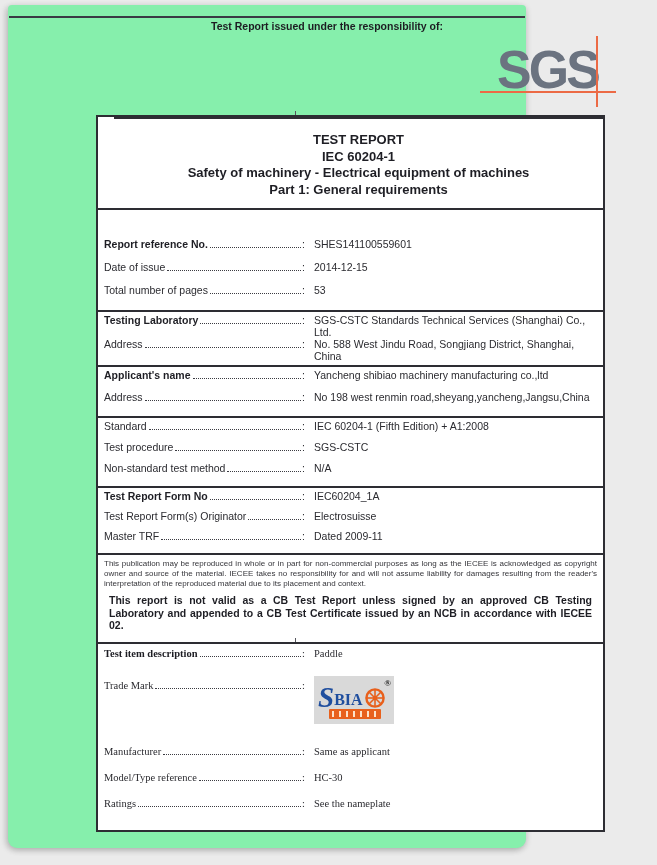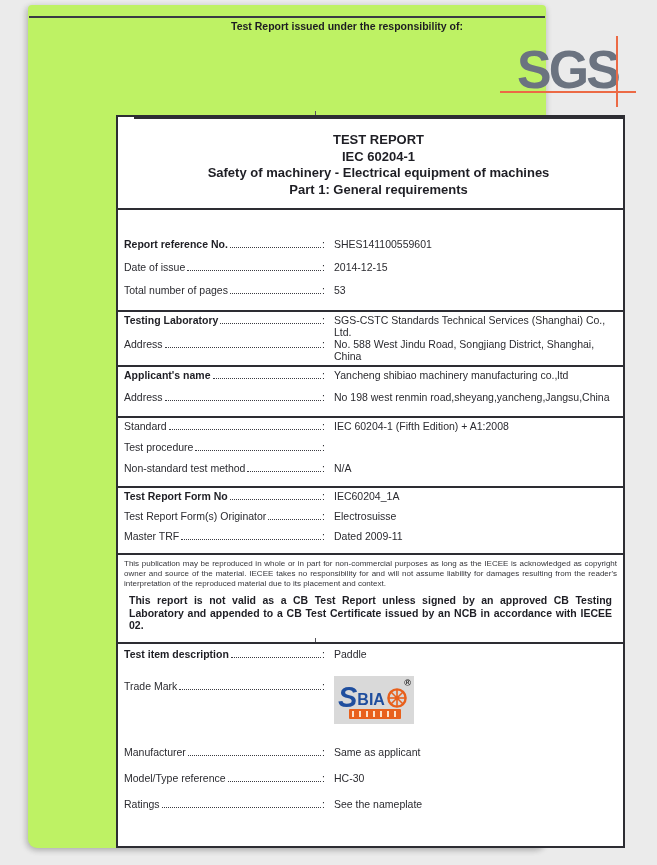--- a/index.html
+++ b/index.html
@@ -5,22 +5,22 @@
   html,body{margin:0;padding:0;}
   body{
     width:657px;height:865px;
     background:#ebebeb;
     font-family:"Liberation Sans","DejaVu Sans",sans-serif;
     color:#2b2b30;
     overflow:hidden;
     position:relative;
   }
   .page{
-    position:absolute;left:28px;top:5px;width:518px;height:843px;
-    background:#bef264;
+    position:absolute;left:8px;top:5px;width:518px;height:843px;
+    background:#86efac;
     border-radius:4px 4px 9px 9px;
     box-shadow:0 2px 6px rgba(0,0,0,.20), -3px 2px 6px rgba(0,0,0,.10);
   }
   .top-rule{
     position:absolute;left:1px;right:1px;top:11px;height:2px;
     background:#3a3a44;
   }
   .resp-line{
     position:absolute;top:15px;left:120px;right:0;
     text-align:center;font-weight:bold;font-size:10.5px;color:#1d1d22;
@@ -60,21 +60,21 @@
   .val{flex:1 1 auto;padding-left:9px;font-size:10.5px;color:#2b2b30;}
   .heading-row{font-weight:bold;font-size:10.5px;color:#1e1e24;min-height:21px;display:flex;align-items:center;padding:0 2px;}
 
   
   .copy-sec{padding:4px 6px 5px;}
   .copy-bold{font-size:10.5px;font-weight:bold;text-align:justify;line-height:12.5px;margin:0 0 1px;color:#1e1e24;}
   .copy-small{font-size:8px;text-align:justify;line-height:10px;margin:0 0 2px;color:#35353a;}
   .copy-norm{font-size:10.5px;text-align:justify;line-height:12.5px;margin:0 0 1px;color:#2b2b30;}
 
   
-  .ti-rows{padding:4px 4px 22px;}
+  .ti-rows{padding:4px 4px 6px;font-family:Liberation Serif, serif;}
   .row.tm{align-items:flex-start;min-height:70px;padding-top:2px;}
   .tm-box{
     margin-left:9px;width:80px;height:48px;background:#d9d9d9;
     position:relative;display:inline-block;
   }
   .tm-inner{position:absolute;left:4px;top:9px;display:flex;align-items:flex-end;}
   .tm-s{font-size:29px;line-height:24px;font-weight:bold;color:#1f4e9e;font-style:italic;}
   .tm-bia{font-size:16px;line-height:16px;font-weight:bold;color:#1f4e9e;letter-spacing:0px;margin-bottom:1px;}
   .tm-wheel{margin-left:1px;margin-bottom:0;}
   .tm-reg{position:absolute;right:3px;top:2px;font-size:9px;font-weight:bold;color:#222;}
@@ -184,20 +184,21 @@
             <span class="colon">:</span>
           </span>
         <span class="val">IEC 60204-1 (Fifth Edition) + A1:2008</span>
       </div>
       <div class="row" style="min-height:21px">
         <span class="left">
             <span class="lab">Test procedure </span>
             <span class="dots"></span>
             <span class="colon">:</span>
           </span>
+        <span class="val">SGS-CSTC</span>
       </div>
       <div class="row" style="min-height:21px">
         <span class="left">
             <span class="lab">Non-standard test method</span>
             <span class="dots"></span>
             <span class="colon">:</span>
           </span>
         <span class="val">N/A</span>
       </div>
     </div>

